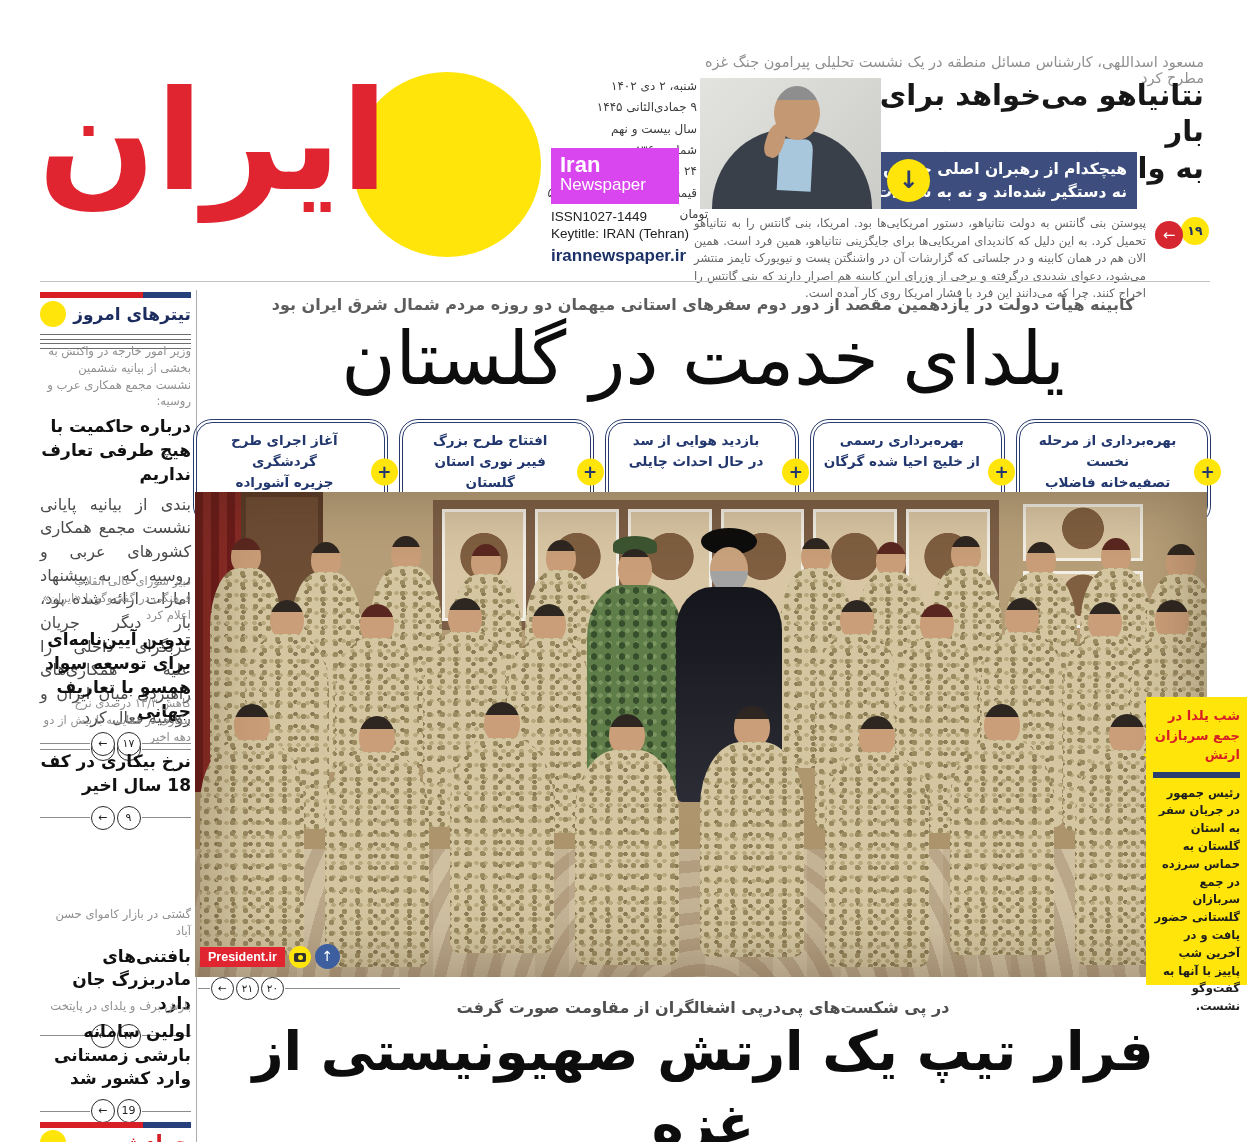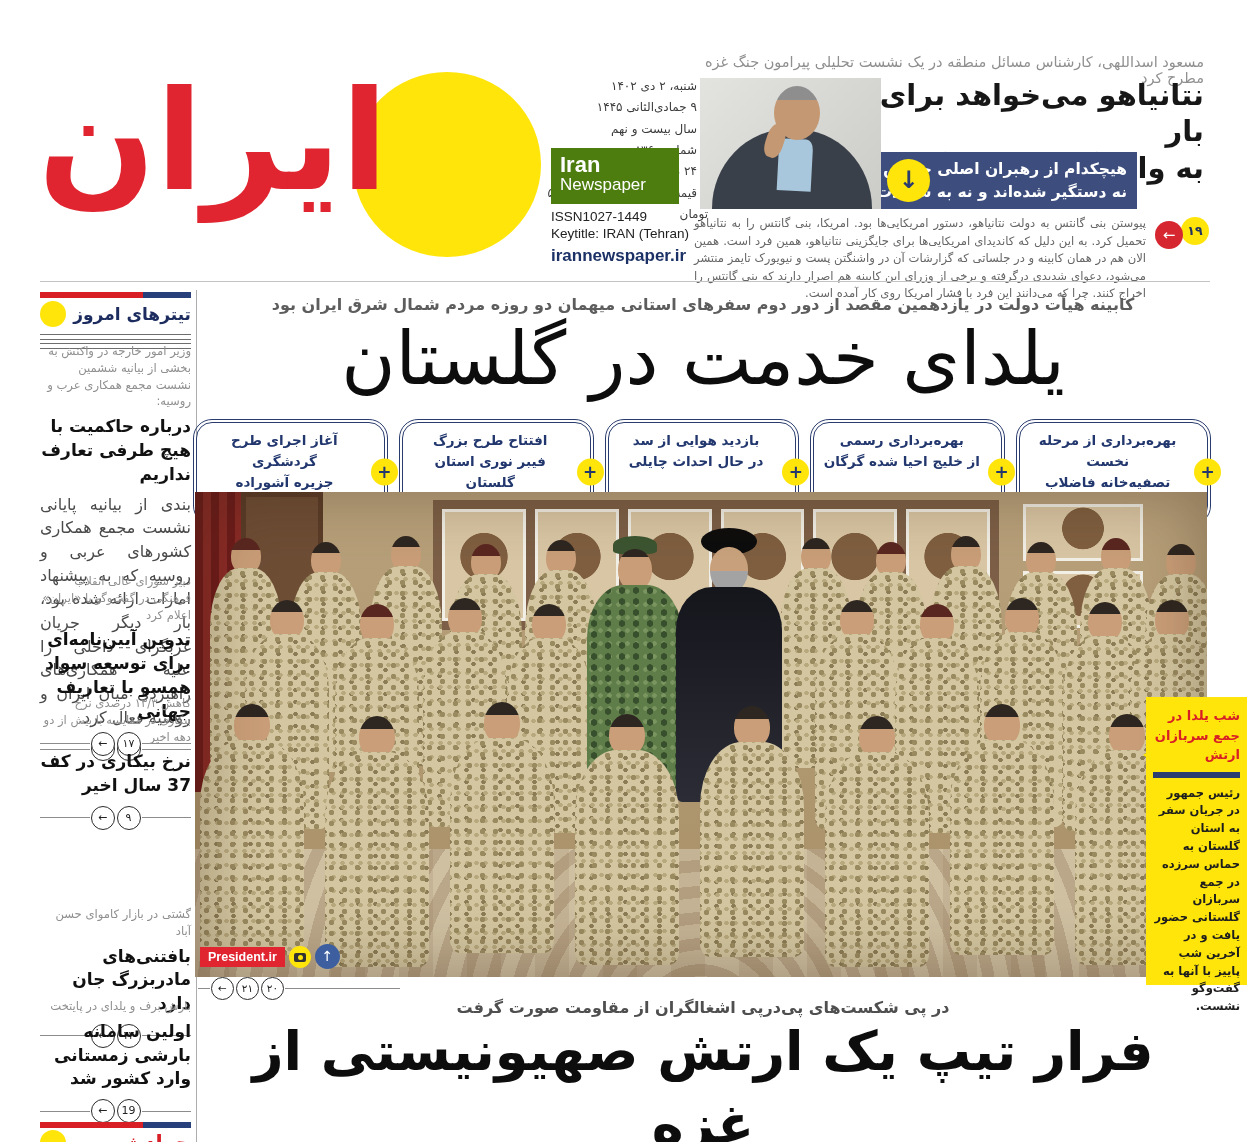--- a/index.html
+++ b/index.html
@@ -8,21 +8,21 @@
   .rtl{direction:rtl;}
   .en{font-family:"Liberation Sans",sans-serif;}
 
   
   .logo-circle{position:absolute;left:353px;top:72px;width:188px;height:185px;border-radius:50%;background:#ffe50a;}
   .logo-text{position:absolute;left:38px;top:66px;width:460px;text-align:left;color:#e02530;
              font-size:138px;font-weight:bold;line-height:1.1;z-index:2;letter-spacing:-4px;}
   .mast-info{position:absolute;left:540px;top:76px;width:168px;direction:rtl;text-align:right;
              font-size:12px;color:#3c3c3c;line-height:1.78;}
   .mast-info .dot{display:inline-block;width:6px;height:6px;border-radius:50%;background:#e02530;margin-left:5px;vertical-align:middle;}
-  .brand-box{position:absolute;left:551px;top:148px;width:128px;height:56px;background:#4d7c0f;color:#fff;
+  .brand-box{position:absolute;left:551px;top:148px;width:128px;height:56px;background:#d946ef;color:#fff;
              padding:5px 9px;box-sizing:border-box;line-height:1.05;}
   .brand-box .b1{font-size:22px;font-weight:bold;}
   .brand-box .b2{font-size:17px;}
   .issn{position:absolute;left:551px;top:209px;width:170px;font-size:13.5px;color:#222;line-height:1.25;}
   .site{font-size:17px;font-weight:bold;color:#1c3166;margin-top:2px;}
 
   
   .analyst-photo{position:absolute;left:700px;top:78px;width:181px;height:131px;z-index:3;
                  background:linear-gradient(135deg,#e3e3e0,#cbcbc7);overflow:hidden;}
   .analyst-photo .suit{position:absolute;bottom:-8px;left:12px;width:160px;height:88px;background:#3a4049;
@@ -422,21 +422,21 @@
     <div class="marker">
       <span class="ln"></span>
       <span class="mk-c">←</span>
       <span class="mk-c">۱۷</span>
       <span class="ln"></span>
     </div>
   </div>
 
   <div class="sb-item" style="top:695px">
     <div class="sb-kicker">کاهش ۱۳/۳ درصدی نرخ بیکاری در مقایسه با بیش از دو دهه اخیر</div>
-    <div class="sb-head">نرخ بیکاری در کف 37 سال اخیر</div>
+    <div class="sb-head">نرخ بیکاری در کف 18 سال اخیر</div>
     <div class="marker">
       <span class="ln"></span>
       <span class="mk-c">←</span>
       <span class="mk-c">۹</span>
       <span class="ln"></span>
     </div>
   </div>
 
   <div class="sb-item" style="top:906px">
     <div class="sb-kicker">گشتی در بازار کاموای حسن آباد</div>

